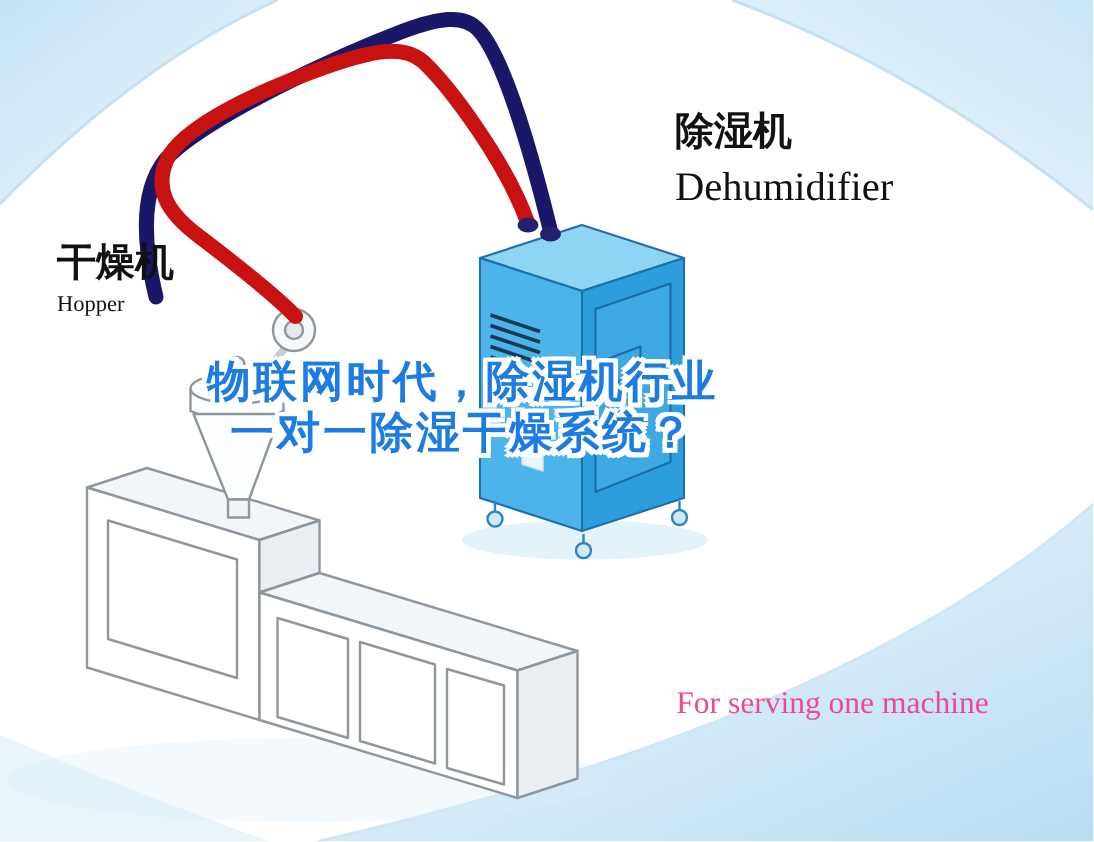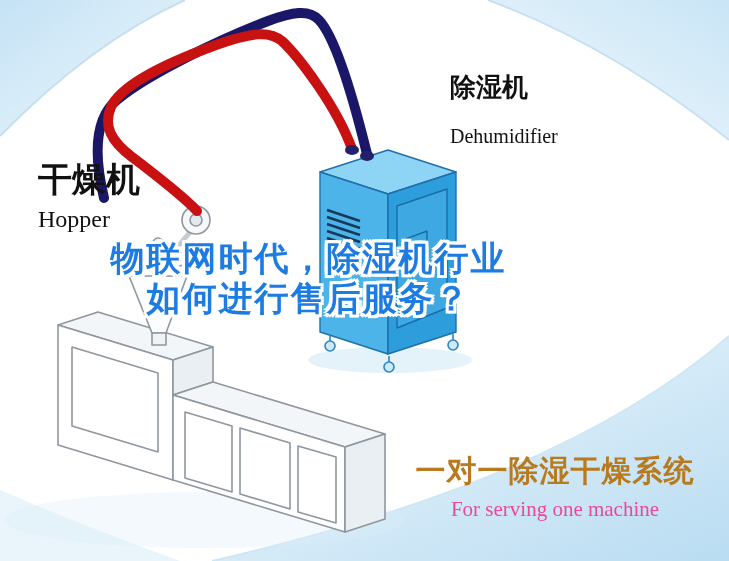--- a/index.html
+++ b/index.html
@@ -18,32 +18,32 @@
   .dh-top    { fill:var(--dh-top,#8ed4f4); }
   .dh-left   { fill:var(--dh-left,#4db4ea); }
   .dh-right  { fill:var(--dh-right,#2d9ddc); }
   .dh-door   { fill:var(--dh-door,#3ea8e2); }
 
   .label { position:absolute; text-align:left; color:var(--label-black,#111111); z-index:3; }
   .label .cn { font-weight:700; display:block; }
   .label .en { display:block; font-family:"Liberation Serif","DejaVu Serif",serif; font-weight:400; }
 
   .label-dryer { left:38px; top:157px; width:106px; }
-  .label-dryer .cn { font-size:34px; }
-  .label-dryer .en { font-size:24px; margin-top:3px; }
+  .label-dryer .cn { font-size:26px; }
+  .label-dryer .en { font-size:15px; margin-top:3px; }
 
   .label-dehum { left:450px; top:70px; width:152px; }
   .label-dehum .cn { font-size:26px; }
-  .label-dehum .en { font-size:20px; margin-top:20px; }
+  .label-dehum .en { font-size:27px; margin-top:4px; }
 
   .headline {
     position:absolute; left:0; top:239px; width:617px;
     text-align:center; z-index:5;
     color:var(--title-blue,#1d7ce2);
-    font-weight:800; font-size:34px; line-height:1.17; letter-spacing:2px;
+    font-weight:800; font-size:29px; line-height:1.17; letter-spacing:2px;
     --ow:#ffffff;
     text-shadow:
       -3px -3px 0 var(--ow), 3px -3px 0 var(--ow),
       -3px  3px 0 var(--ow), 3px  3px 0 var(--ow),
       -3px  0   0 var(--ow), 3px  0   0 var(--ow),
        0   -3px 0 var(--ow), 0    3px 0 var(--ow);
   }
   .headline .line { display:block; }
 
   .caption { position:absolute; left:405px; top:451px; width:300px; text-align:center; z-index:4; }
@@ -160,21 +160,20 @@
     <span class="en">Hopper</span>
   </div>
 
   <div class="label label-dehum">
     <span class="cn">除湿机</span>
     <span class="en">Dehumidifier</span>
   </div>
 
   <div class="headline">
     <span class="line">物联网时代，除湿机行业</span>
-    <span class="line">如何进行售后服务？</span>
+    <span class="line">一对一除湿干燥系统？</span>
   </div>
 
   <div class="caption">
-    <span class="cn">一对一除湿干燥系统</span>
     <span class="en">For serving one machine</span>
   </div>
 
 </div>
 
 </body></html>

